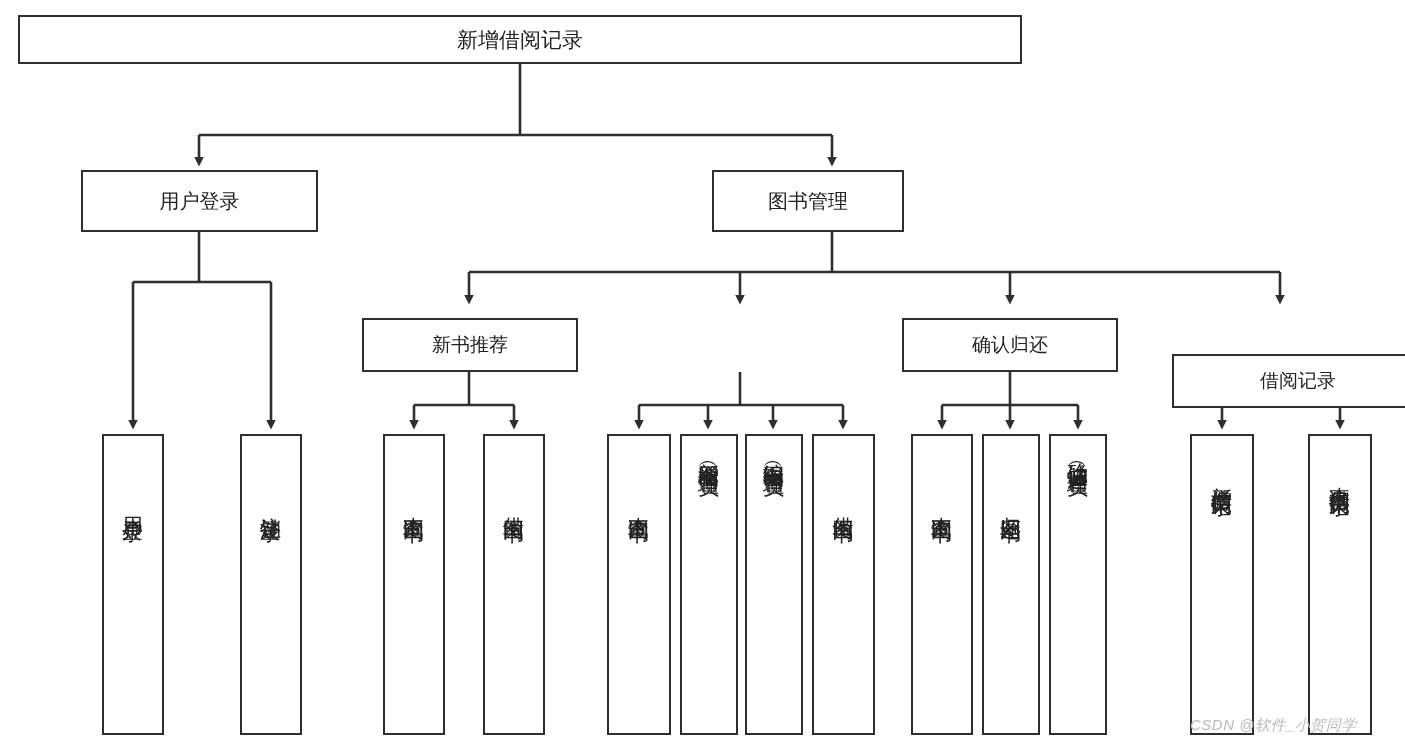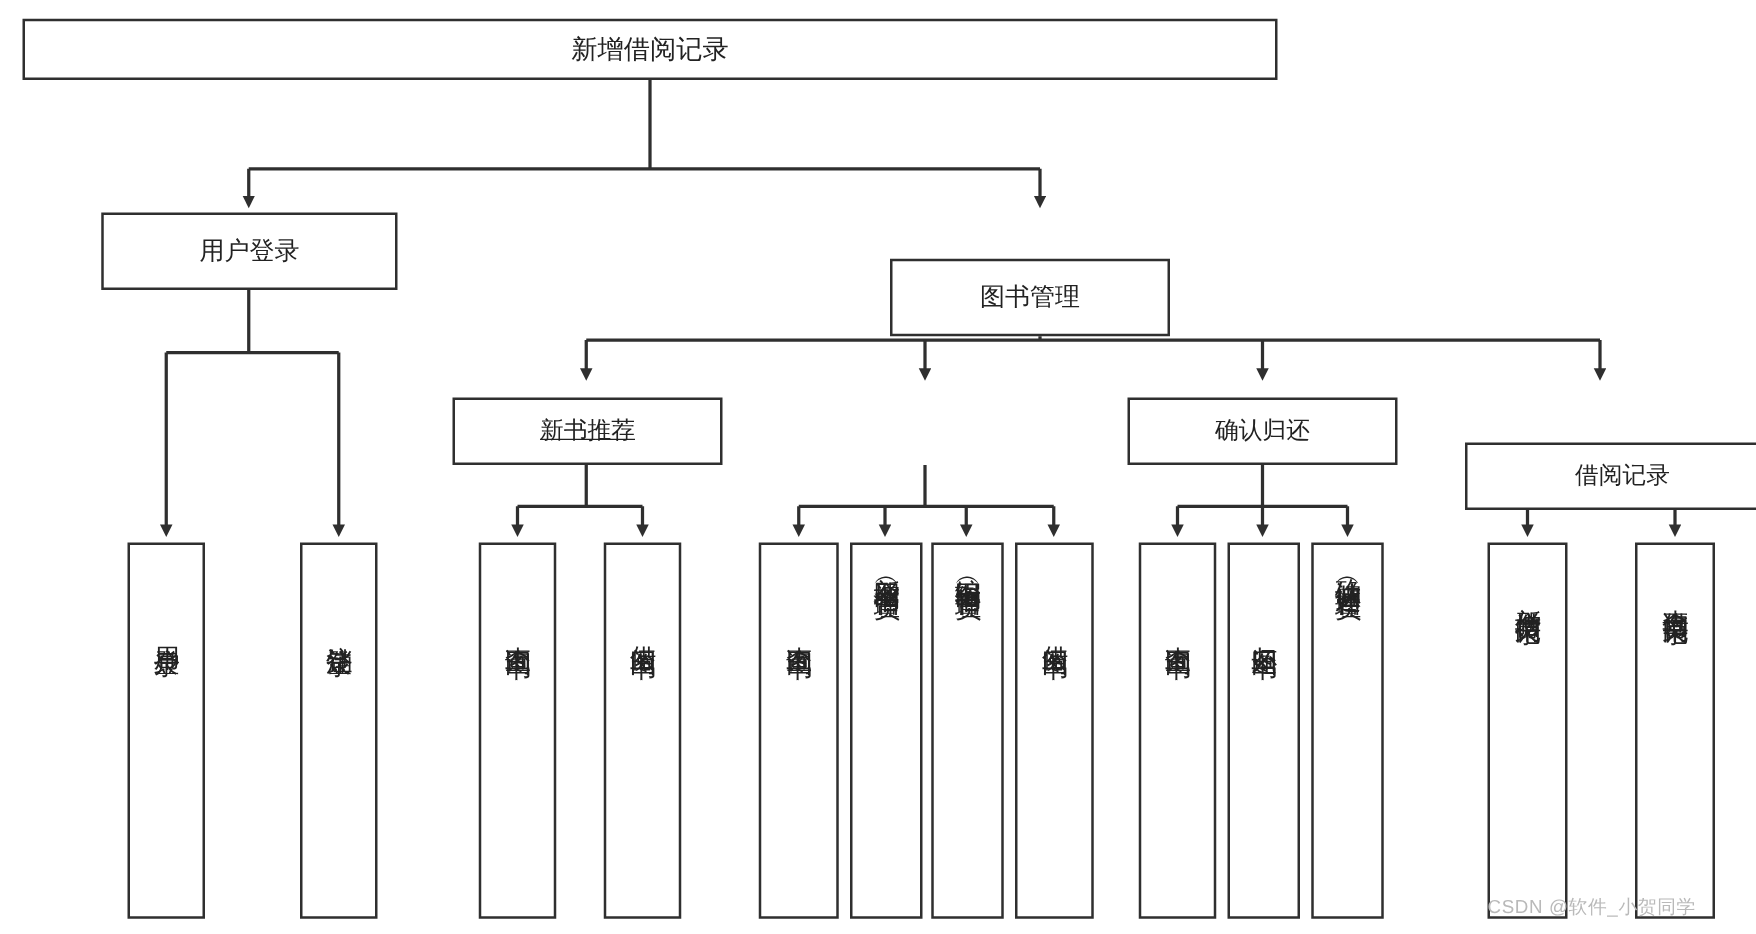--- a/index.html
+++ b/index.html
@@ -101,25 +101,25 @@
     </g>
   </svg>
 
   <div class="node root" style="left:18px;top:15px;width:1004px;height:49px;">
     <span class="lbl">新增借阅记录</span>
   </div>
 
   <div class="node lvl2" style="left:81px;top:170px;width:237px;height:62px;">
     <span class="lbl">用户登录</span>
   </div>
-  <div class="node lvl2" style="left:712px;top:170px;width:224px;height:62px;margin-top:37px;">
+  <div class="node lvl2" style="left:712px;top:170px;width:192px;height:62px;">
     <span class="lbl">图书管理</span>
   </div>
 
-  <div class="node lvl3" style="left:362px;top:318px;width:216px;height:54px;text-decoration:underline;">
+  <div class="node lvl3" style="left:362px;top:318px;width:216px;height:54px;">
     <span class="lbl">新书推荐</span>
   </div>
   <div class="node lvl3" style="left:902px;top:318px;width:216px;height:54px;">
     <span class="lbl">确认归还</span>
   </div>
   <div class="node lvl3" style="left:1172px;top:318px;width:252px;height:54px;margin-top:36px;">
     <span class="lbl">借阅记录</span>
   </div>
 
   <div class="node leaf" style="left:102px;top:434px;width:62px;height:301px;padding-top:64px;">
@@ -159,15 +159,15 @@
     <span class="lbl">确认归还（管理员）</span>
   </div>
 
   <div class="node leaf" style="left:1190px;top:434px;width:64px;height:301px;padding-top:34px;">
     <span class="lbl">新增借阅记录</span>
   </div>
   <div class="node leaf" style="left:1308px;top:434px;width:64px;height:301px;padding-top:34px;">
     <span class="lbl">查询借阅记录</span>
   </div>
 
-  <div class="watermark" style="left:1190px;top:716px;">CSDN @软件_小贺同学</div>
+  <div class="watermark" style="left:1190px;top:716px;font-style:italic;">CSDN @软件_小贺同学</div>
 
 </div>
 
 </body></html>

